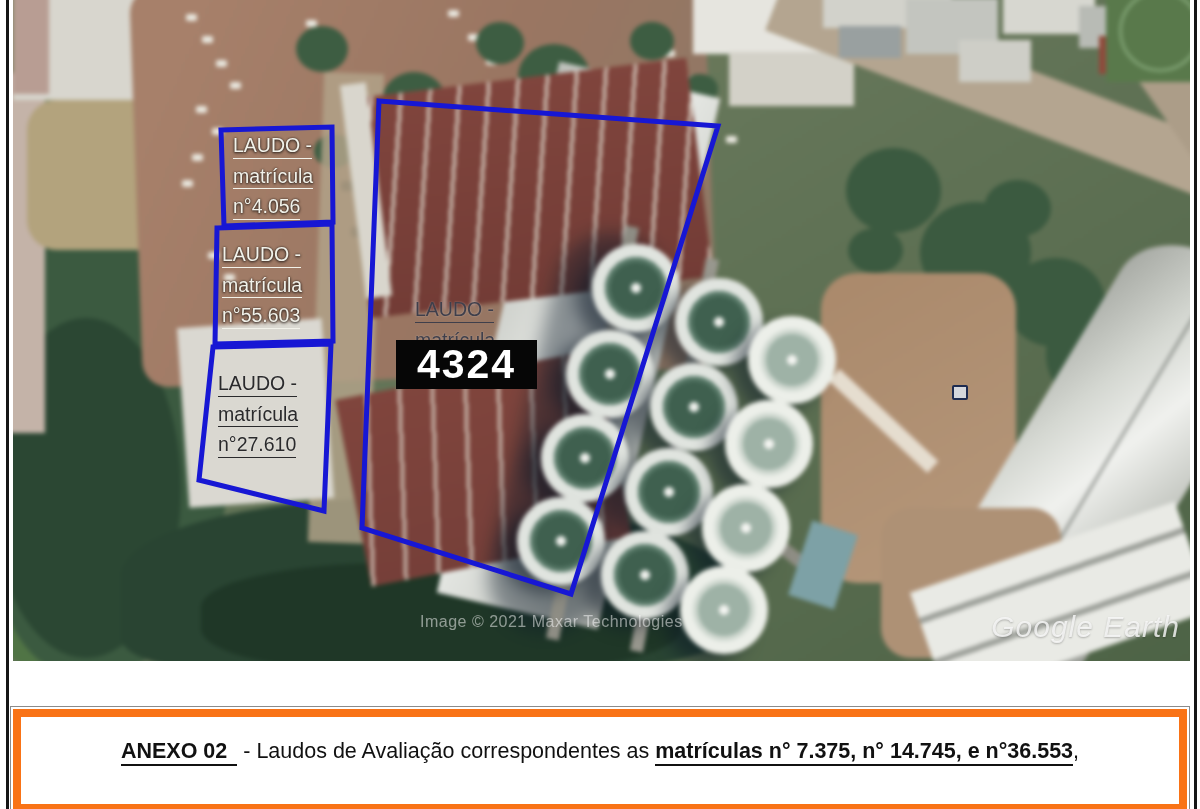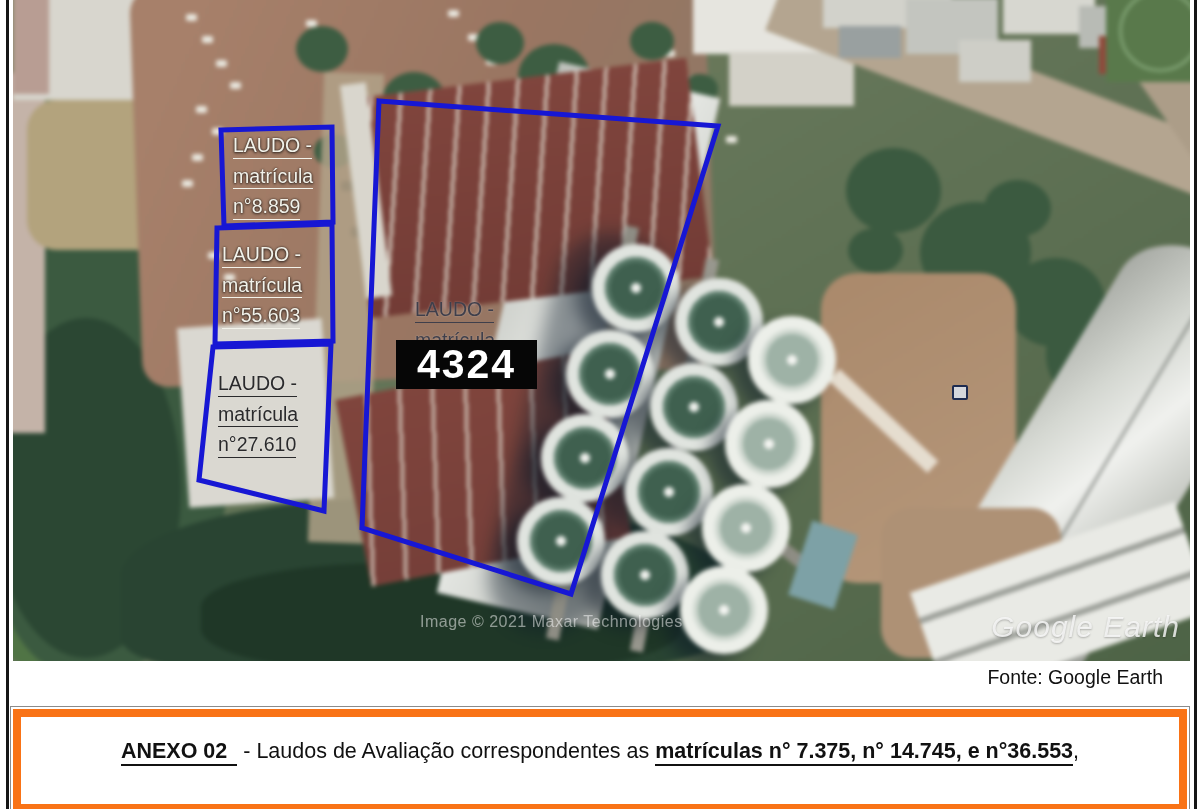--- a/index.html
+++ b/index.html
@@ -179,21 +179,21 @@
     <svg class="outlines" viewBox="0 0 1177 661">
       <polygon points="208,130 319,127 320,222 211,226" stroke="#1717d4"></polygon>
       <polygon points="204,228 319,224 320,341 202,344" stroke="#1717d4"></polygon>
       <polygon points="200,347 318,344 311,511 186,480" stroke="#1717d4"></polygon>
       <polygon points="366,101 705,126 558,594 349,528" stroke="#1717d4"></polygon>
     </svg>
 
     <div class="map-label lab-light" style="left:220px;top:136px;">
       <div class="ln"><span>LAUDO -</span></div>
       <div class="ln"><span>matrícula</span></div>
-      <div class="ln"><span>n°8.859</span></div>
+      <div class="ln"><span>n°4.056</span></div>
     </div>
 
     <div class="map-label lab-light" style="left:209px;top:245px;">
       <div class="ln"><span>LAUDO -</span></div>
       <div class="ln"><span>matrícula</span></div>
       <div class="ln"><span>n°55.603</span></div>
     </div>
 
     <div class="map-label lab-dark" style="left:205px;top:374px;">
       <div class="ln"><span>LAUDO -</span></div>
@@ -206,20 +206,19 @@
       <div class="ln"><span>matrícula</span></div>
     </div>
 
     <div class="plot-badge">4324</div>
 
     <div class="credit">Image © 2021 Maxar Technologies</div>
     <div class="ge-logo">Google Earth</div>
     <div class="map-marker"></div>
   </div>
 
-  <div class="caption">Fonte: Google Earth</div>
 
   <div class="annex-box">
     <div>
       <span class="heading-u">ANEXO 02</span><span> - </span><span>Laudos de Avaliação correspondentes as </span><span class="bu">matrículas n° 7.375, n° 14.745, e n°36.553</span><span>,</span>
     </div>
   </div>
 </div>
 
 </body></html>

